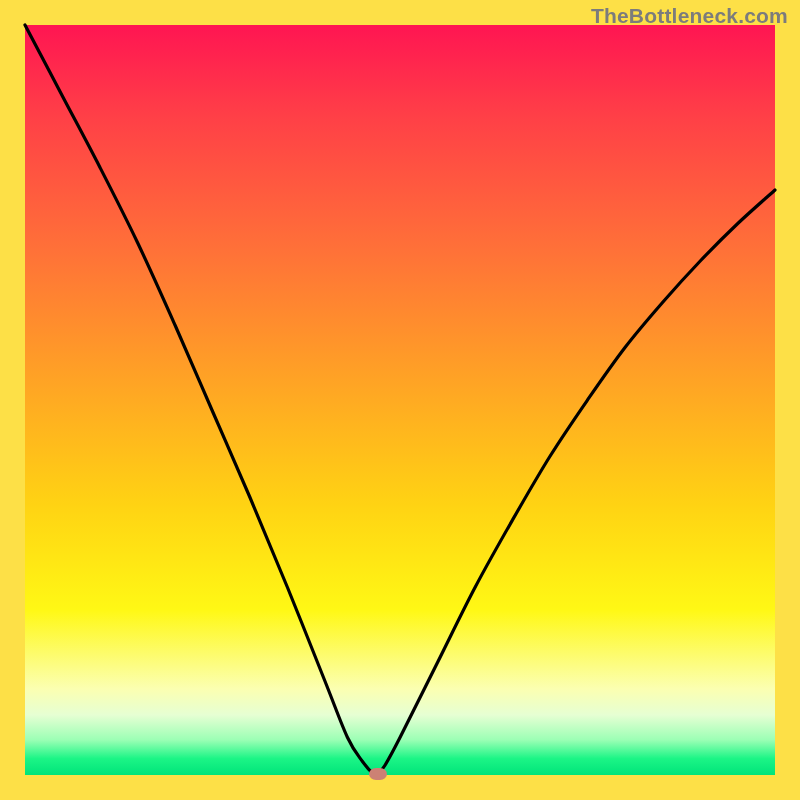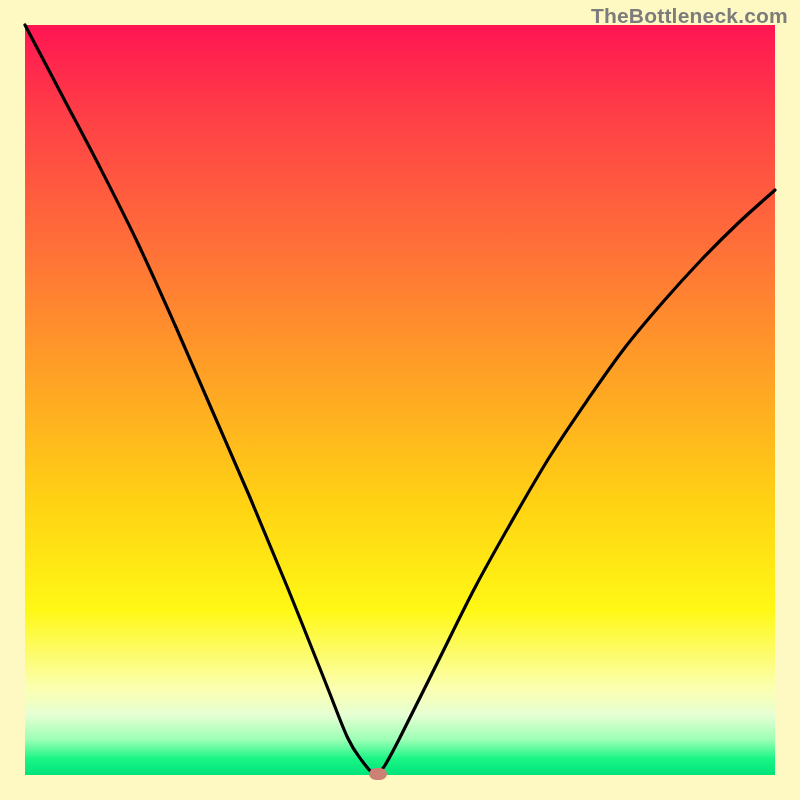--- a/index.html
+++ b/index.html
@@ -8,21 +8,21 @@
     width: 800px;
     height: 800px;
     background: #000;
     font-family: Arial, Helvetica, sans-serif;
     overflow: hidden;
   }
   .frame {
     position: relative;
     width: 800px;
     height: 800px;
-    background: #fef9c3;
+    background: #fde047;
   }
   .plot {
     position: absolute;
     left: 25px;
     top: 25px;
     width: 750px;
     height: 750px;
     background: linear-gradient(to bottom,
       #ff1552 0%,
       #ff3f47 12%,

